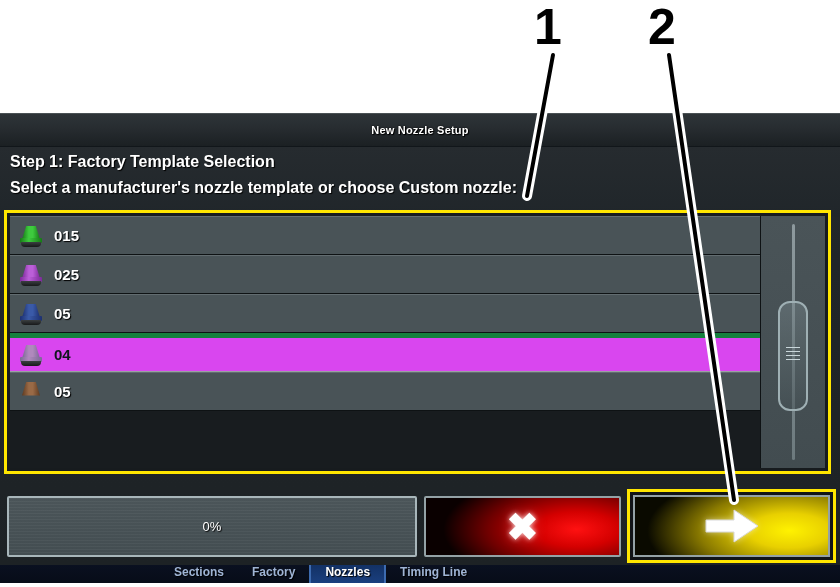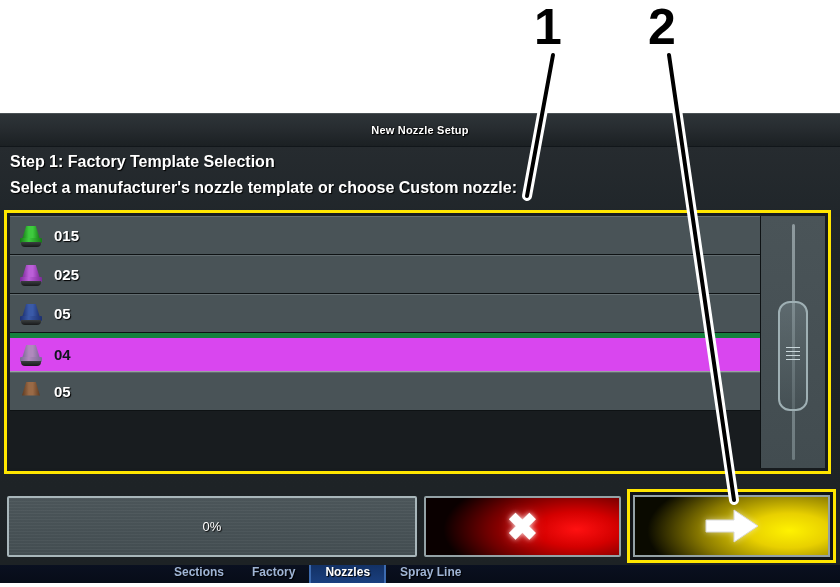--- a/index.html
+++ b/index.html
@@ -393,21 +393,21 @@
     </div>
 
   </div>
 </div>
 
 <div id="nav-bar">
   <div id="nav-spacer"></div>
 <div class="nav-tab">Sections</div>
     <div class="nav-tab">Factory</div>
     <div class="nav-tab active">Nozzles</div>
-    <div class="nav-tab">Spray Line</div>
+    <div class="nav-tab">Timing Line</div>
   </div>
 
 <svg id="annotations">
 
   <path d="M 553,55 L 527,196" stroke="#ffffff" stroke-width="10" fill="none" stroke-linecap="round"></path>
   <path d="M 553,55 L 527,196" stroke="#000000" stroke-width="4" fill="none" stroke-linecap="round"></path>
 
   <path d="M 669,55 L 734,500" stroke="#ffffff" stroke-width="10" fill="none" stroke-linecap="round"></path>
   <path d="M 669,55 L 734,500" stroke="#000000" stroke-width="4" fill="none" stroke-linecap="round"></path>
 </svg>

